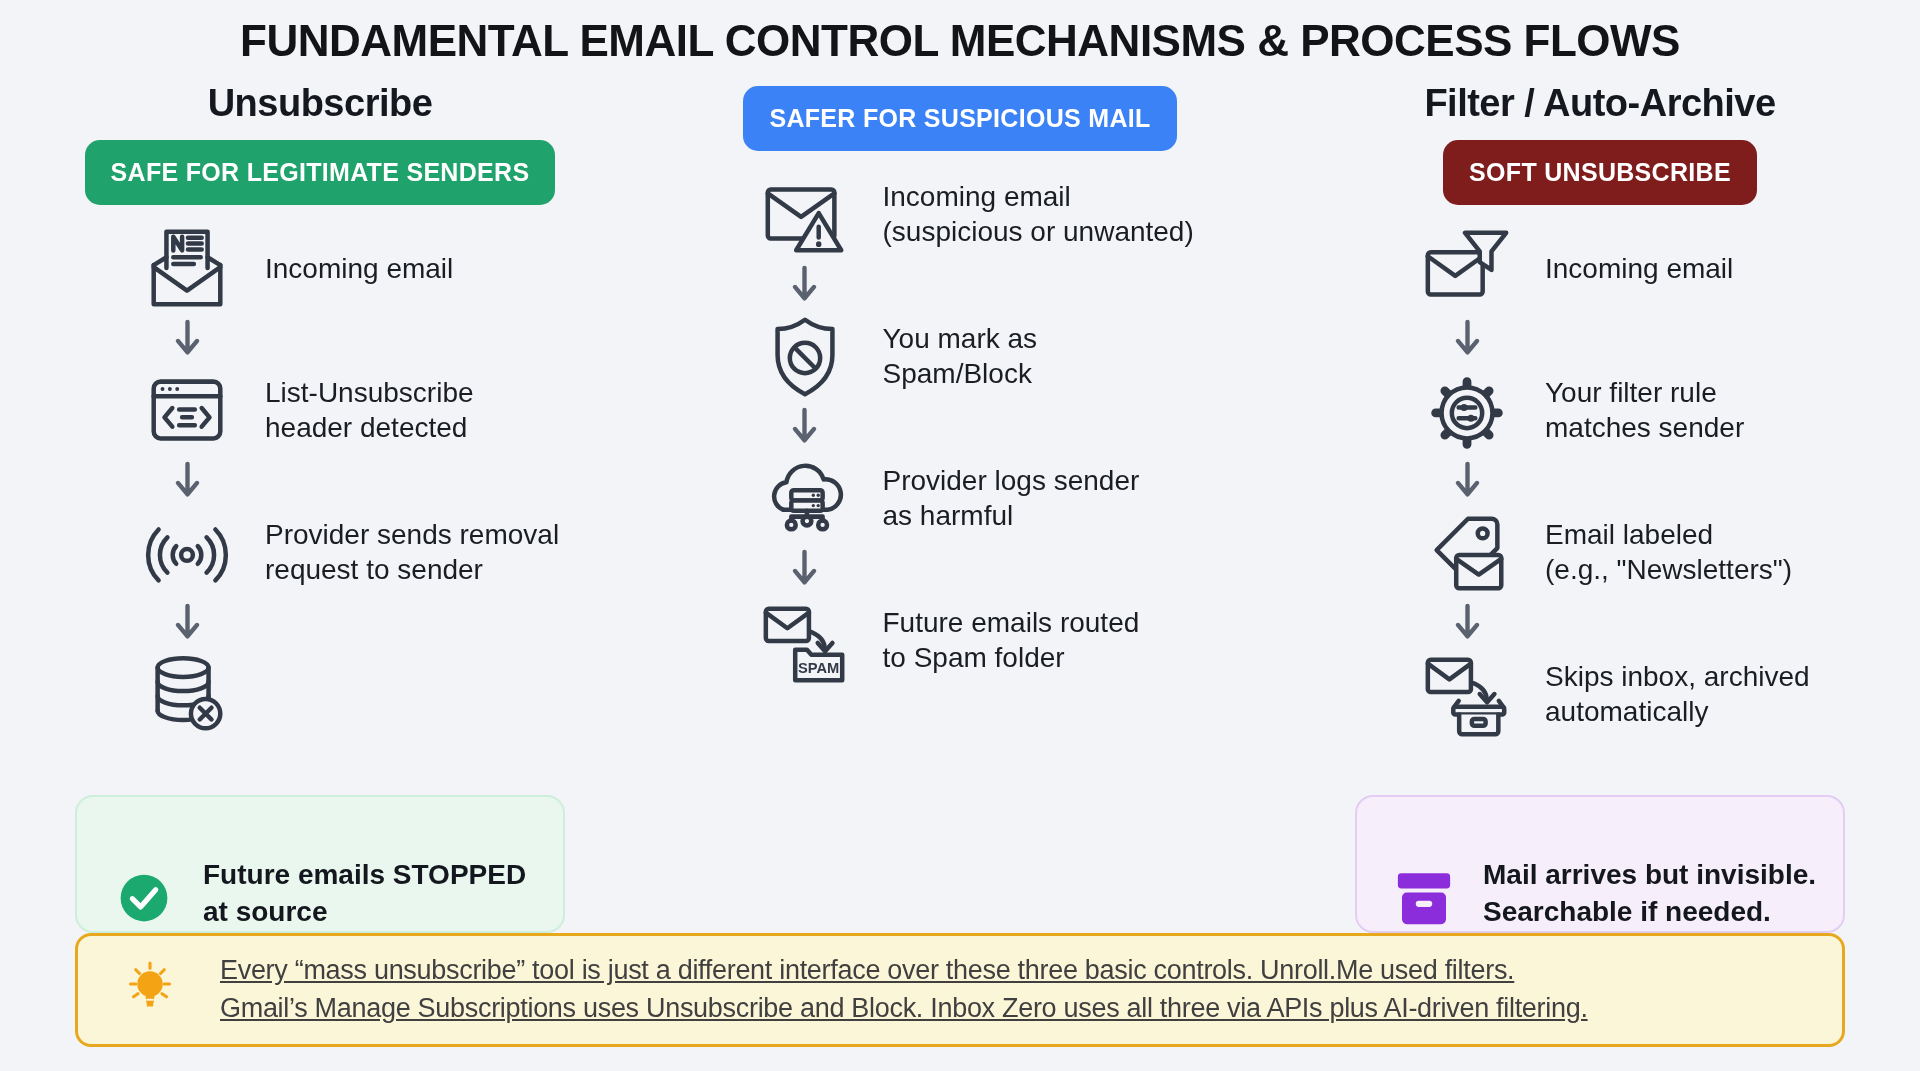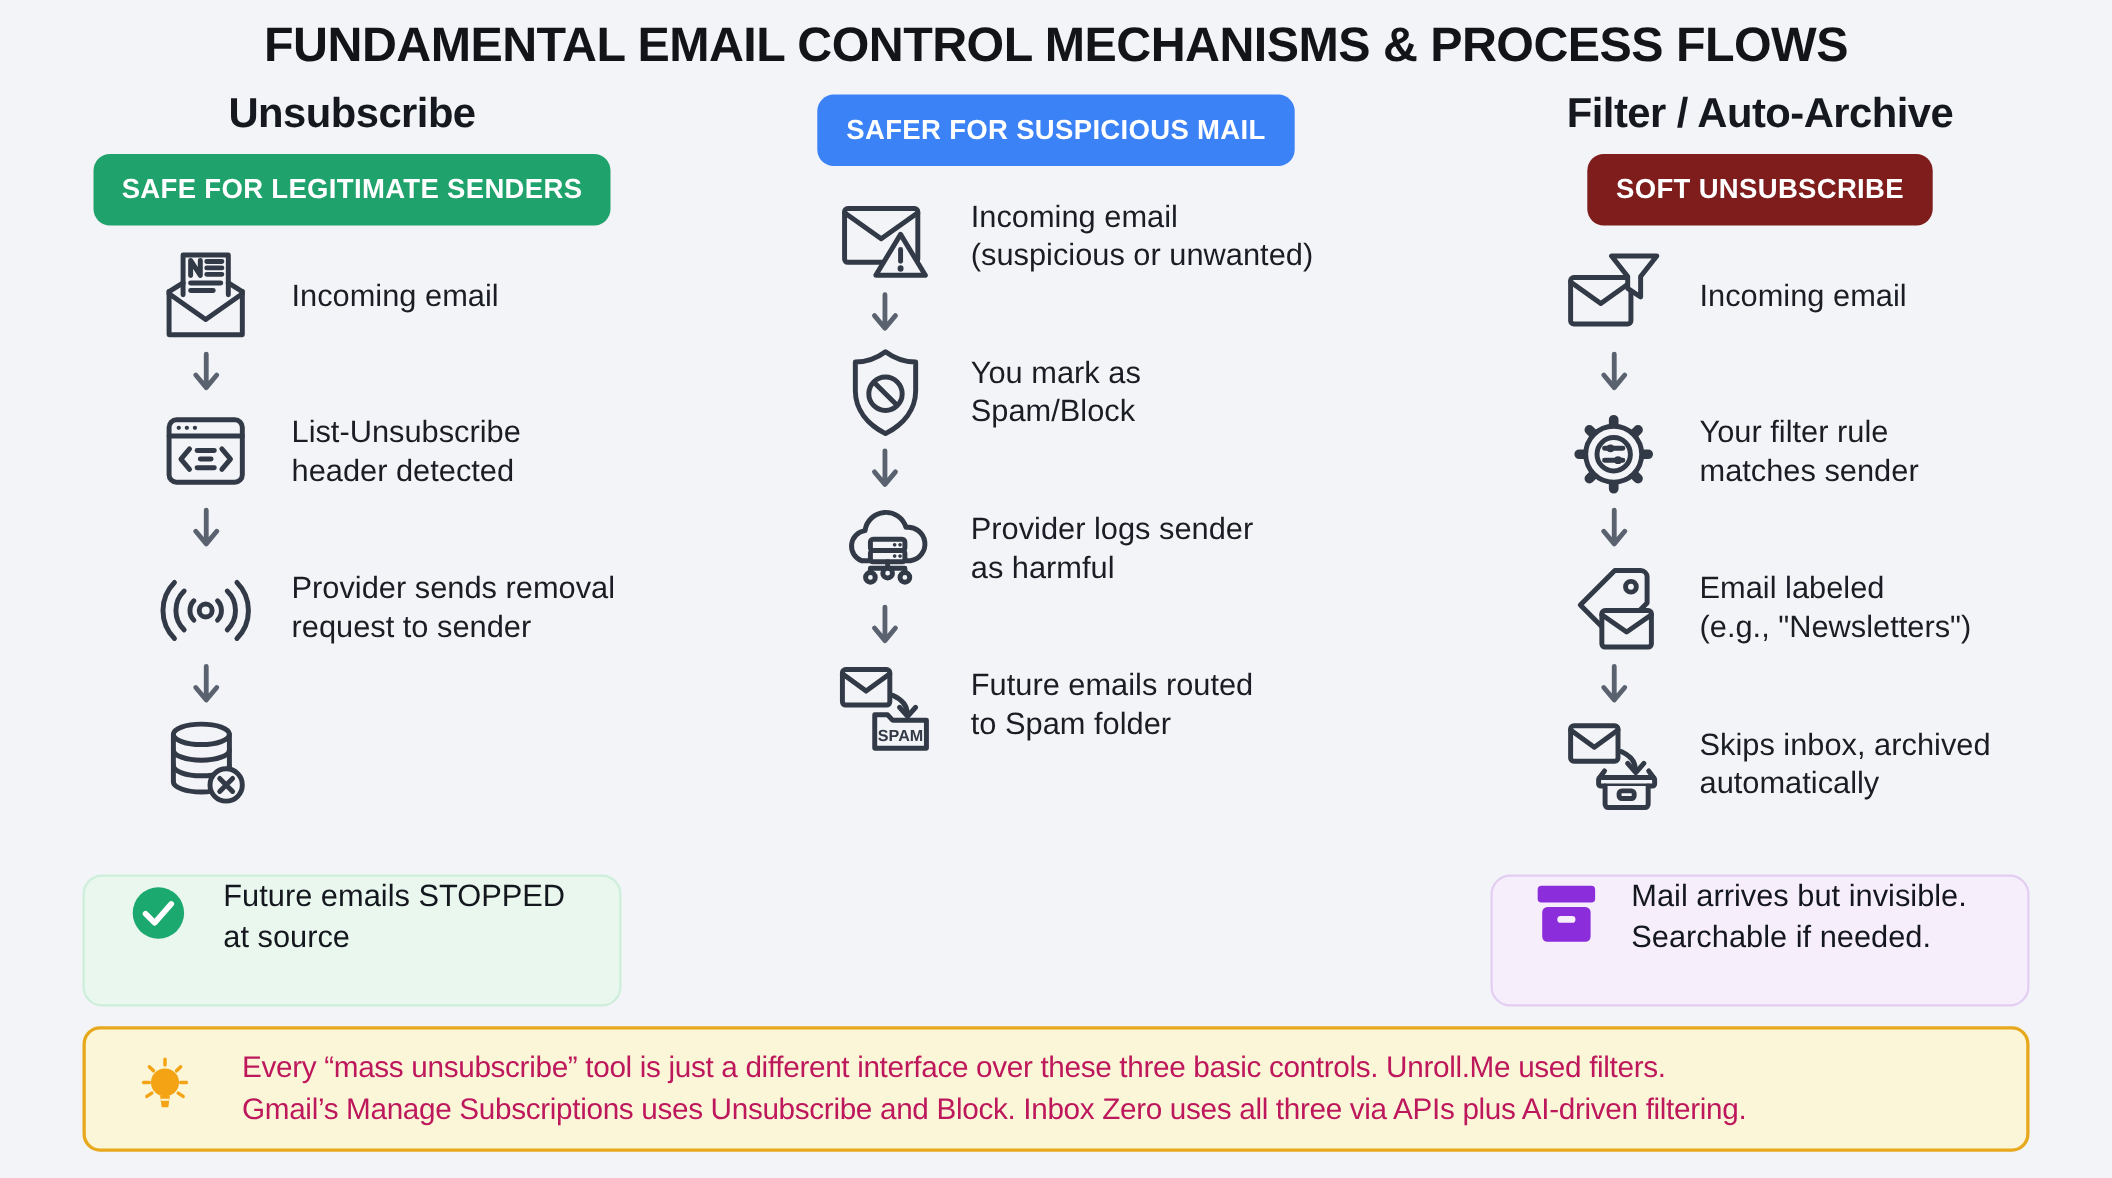--- a/index.html
+++ b/index.html
@@ -67,26 +67,27 @@
   }
   .arrow-row { height:46px; padding-left:60px; display:flex; }
   .arrow-cell { width:104px; display:flex; justify-content:center; align-items:center; }
   .arrow-cell svg { width:27px; height:42px; }
 
   .oi { fill:none; stroke:#333a47; stroke-width:4.6; stroke-linecap:round; stroke-linejoin:round; }
   .fa { fill:none; stroke:#5a6270; stroke-width:4.6; stroke-linecap:round; stroke-linejoin:round; }
 
   .result {
     margin-top:52px;
-    height:120px;
+    height:138px;
     border-radius:18px;
     border:2px solid;
     box-sizing:border-box;
-    display:flex; align-items:flex-start;
+    display:flex; align-items:flex-end;
     padding:0 20px;
+    font-weight:bold;
   }
   .result-green  { background:#e9f7ef; border-color:#cdeeda; }
   .result-blue   { background:#e4f0fc; border-color:#c5ddf5; }
   .result-purple { background:#f6eefb; border-color:#e3cdf2; }
   .r-icon { width:66px; height:66px; flex:none; margin-left:14px; }
   .r-text {
     margin-left:26px;
     font-size:28px;
     line-height:1.32;
     white-space:pre;
@@ -104,21 +105,22 @@
     display:flex; align-items:center;
     padding:0 28px;
   }
   .note-icon { width:72px; height:72px; flex:none; margin-left:8px; }
   .note-text {
     margin-left:34px;
     font-size:27px;
     letter-spacing:-0.3px;
     line-height:1.4;
     white-space:pre;
-    color:#be185d;
+    color:#404040;
+    text-decoration:underline;
   }
 </style>
 </head>
 <body>
 
 <div class="canvas">
 
   <div class="title">FUNDAMENTAL EMAIL CONTROL MECHANISMS &amp; PROCESS FLOWS</div>
 
   <div class="columns">

